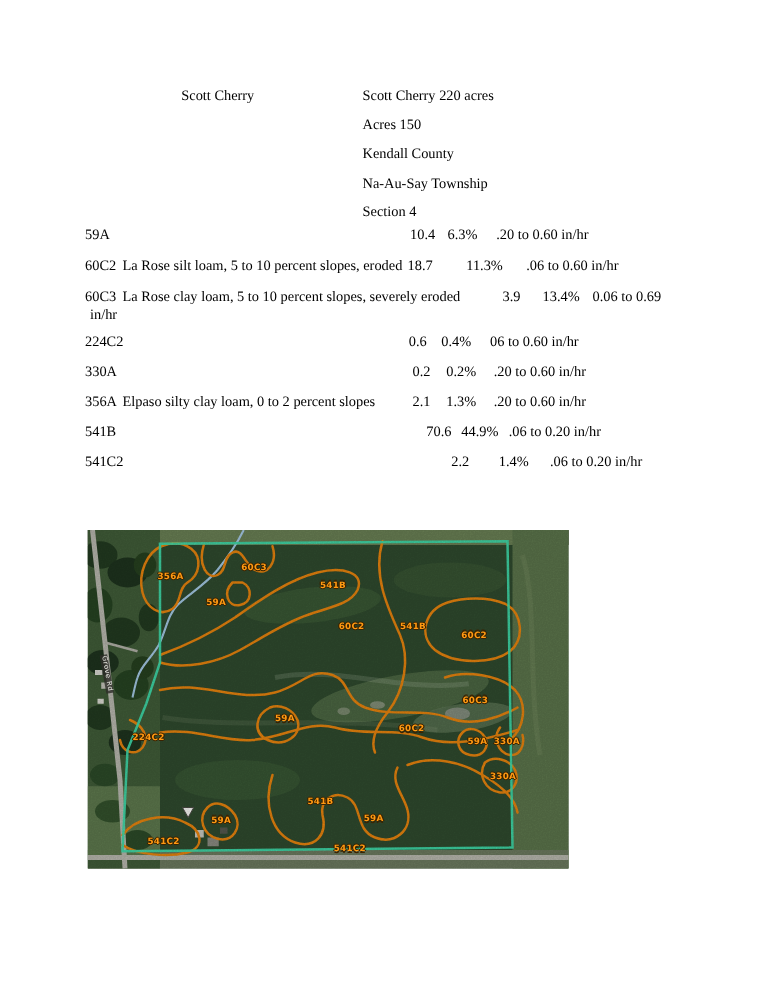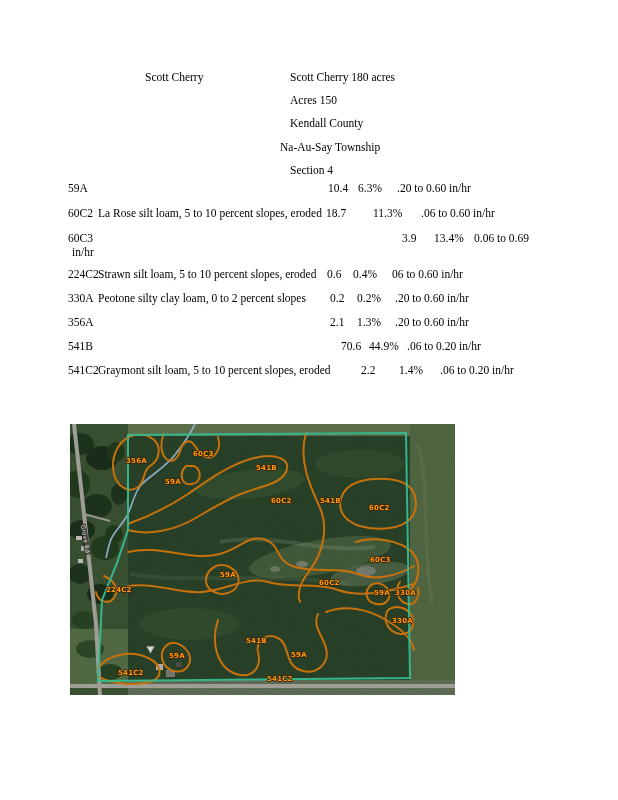--- a/index.html
+++ b/index.html
@@ -15,75 +15,74 @@
              text-shadow:-1px 0 0 #3b2302,1px 0 0 #3b2302,0 -1px 0 #3b2302,0 1px 0 #3b2302;
              white-space:nowrap;}
   .road-label{position:absolute;left:0px;top:112px;transform:rotate(80deg);
               font-family:"DejaVu Sans",sans-serif;font-size:5.5px;color:#e8e8e2;
               background:rgba(45,45,40,.8);padding:0 1px;letter-spacing:.4px;white-space:nowrap;}
 </style>
 </head>
 <body>
 
 <div class="abs doc-text" style="left:145px;top:70px">Scott Cherry</div>
-<div class="abs doc-text" style="left:290px;top:70px">Scott Cherry 180 acres</div>
+<div class="abs doc-text" style="left:290px;top:70px">Scott Cherry 220 acres</div>
 <div class="abs doc-text" style="left:290px;top:93px">Acres 150</div>
 <div class="abs doc-text" style="left:290px;top:116px">Kendall County</div>
-<div class="abs doc-text" style="left:280px;top:140px">Na-Au-Say Township</div>
+<div class="abs doc-text" style="left:290px;top:140px">Na-Au-Say Township</div>
 <div class="abs doc-text" style="left:290px;top:163px">Section 4</div>
 
 <div class="abs doc-text soil-row" style="top:181px">
   <span class="abs" style="left:68px">59A</span>
   <span class="abs" style="left:328px">10.4</span>
   <span class="abs" style="left:358px">6.3%</span>
   <span class="abs" style="left:397px">.20 to 0.60 in/hr</span>
 </div>
 <div class="abs doc-text soil-row" style="top:206px">
   <span class="abs" style="left:68px">60C2</span>
   <span class="abs" style="left:98px">La Rose silt loam, 5 to 10 percent slopes, eroded</span>
   <span class="abs" style="left:326px">18.7</span>
   <span class="abs" style="left:373px">11.3%</span>
   <span class="abs" style="left:421px">.06 to 0.60 in/hr</span>
 </div>
 <div class="abs doc-text soil-row" style="top:231px">
   <span class="abs" style="left:68px">60C3</span>
+  <span class="abs" style="left:98px">La Rose clay loam, 5 to 10 percent slopes, severely eroded</span>
   <span class="abs" style="left:402px">3.9</span>
   <span class="abs" style="left:434px">13.4%</span>
   <span class="abs" style="left:474px">0.06 to 0.69</span>
 </div>
 <div class="abs doc-text" style="left:72px;top:245px">in/hr</div>
 <div class="abs doc-text soil-row" style="top:267px">
   <span class="abs" style="left:68px">224C2</span>
-  <span class="abs" style="left:98px">Strawn silt loam, 5 to 10 percent slopes, eroded</span>
   <span class="abs" style="left:327px">0.6</span>
   <span class="abs" style="left:353px">0.4%</span>
   <span class="abs" style="left:392px">06 to 0.60 in/hr</span>
 </div>
 <div class="abs doc-text soil-row" style="top:291px">
   <span class="abs" style="left:68px">330A</span>
-  <span class="abs" style="left:98px">Peotone silty clay loam, 0 to 2 percent slopes</span>
   <span class="abs" style="left:330px">0.2</span>
   <span class="abs" style="left:357px">0.2%</span>
   <span class="abs" style="left:395px">.20 to 0.60 in/hr</span>
 </div>
 <div class="abs doc-text soil-row" style="top:315px">
   <span class="abs" style="left:68px">356A</span>
+  <span class="abs" style="left:98px">Elpaso silty clay loam, 0 to 2 percent slopes</span>
   <span class="abs" style="left:330px">2.1</span>
   <span class="abs" style="left:357px">1.3%</span>
   <span class="abs" style="left:395px">.20 to 0.60 in/hr</span>
 </div>
 <div class="abs doc-text soil-row" style="top:339px">
   <span class="abs" style="left:68px">541B</span>
   <span class="abs" style="left:341px">70.6</span>
   <span class="abs" style="left:369px">44.9%</span>
   <span class="abs" style="left:407px">.06 to 0.20 in/hr</span>
 </div>
 <div class="abs doc-text soil-row" style="top:363px">
   <span class="abs" style="left:68px">541C2</span>
-  <span class="abs" style="left:98px">Graymont silt loam, 5 to 10 percent slopes, eroded</span>
   <span class="abs" style="left:361px">2.2</span>
   <span class="abs" style="left:399px">1.4%</span>
   <span class="abs" style="left:440px">.06 to 0.20 in/hr</span>
 </div>
 
 <div class="abs map-frame">
   <svg width="385" height="271" viewBox="0 0 385 271">
     <defs>
       <filter id="grain" x="0" y="0" width="100%" height="100%">
         <feTurbulence type="fractalNoise" baseFrequency="0.9" numOctaves="2" stitchTiles="stitch"></feTurbulence>

